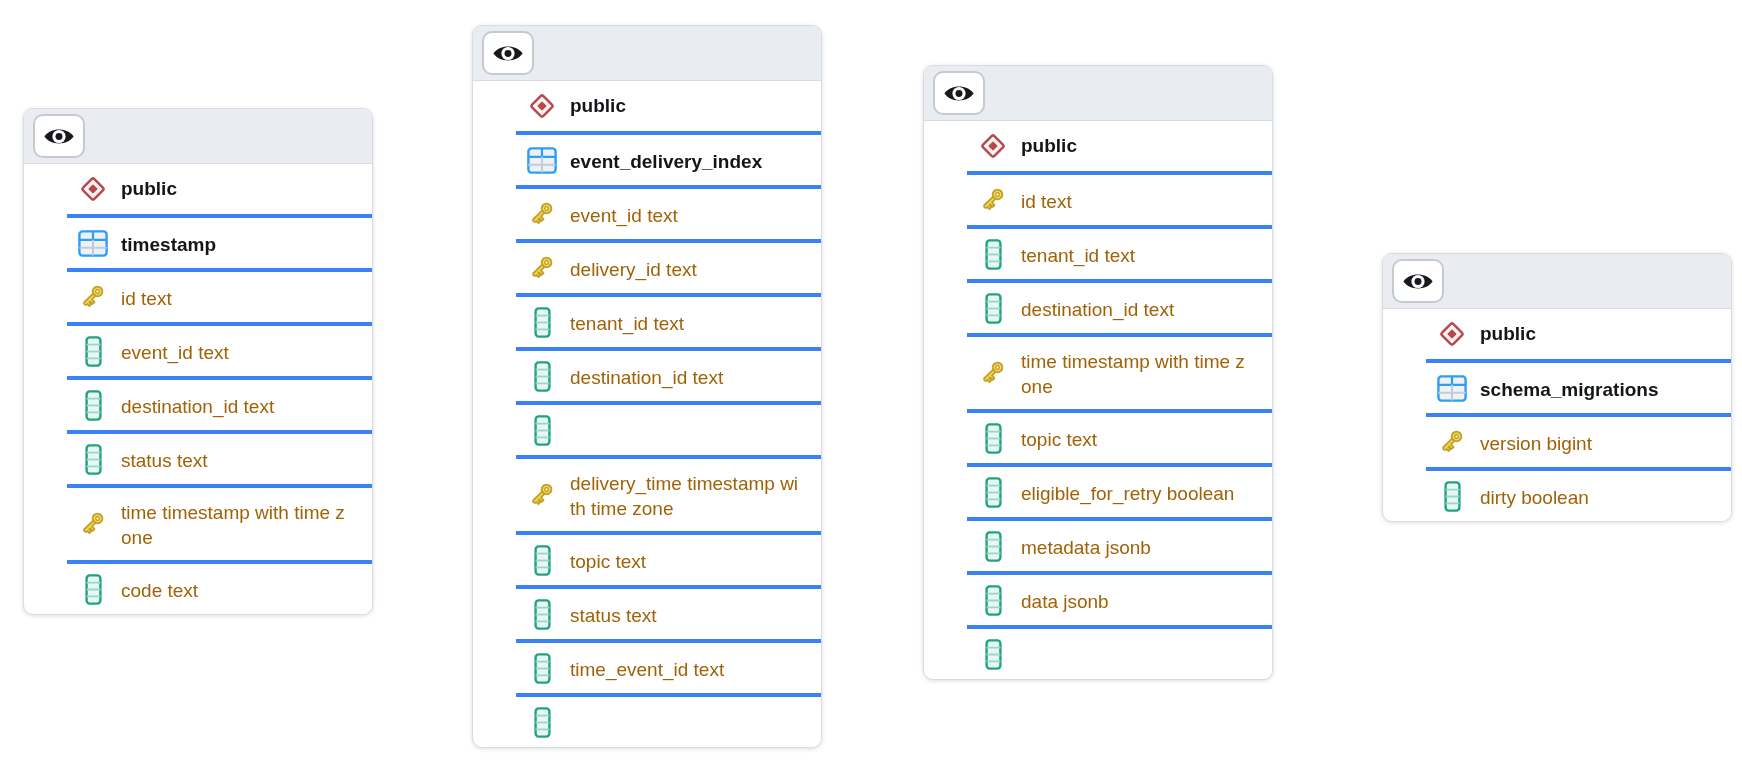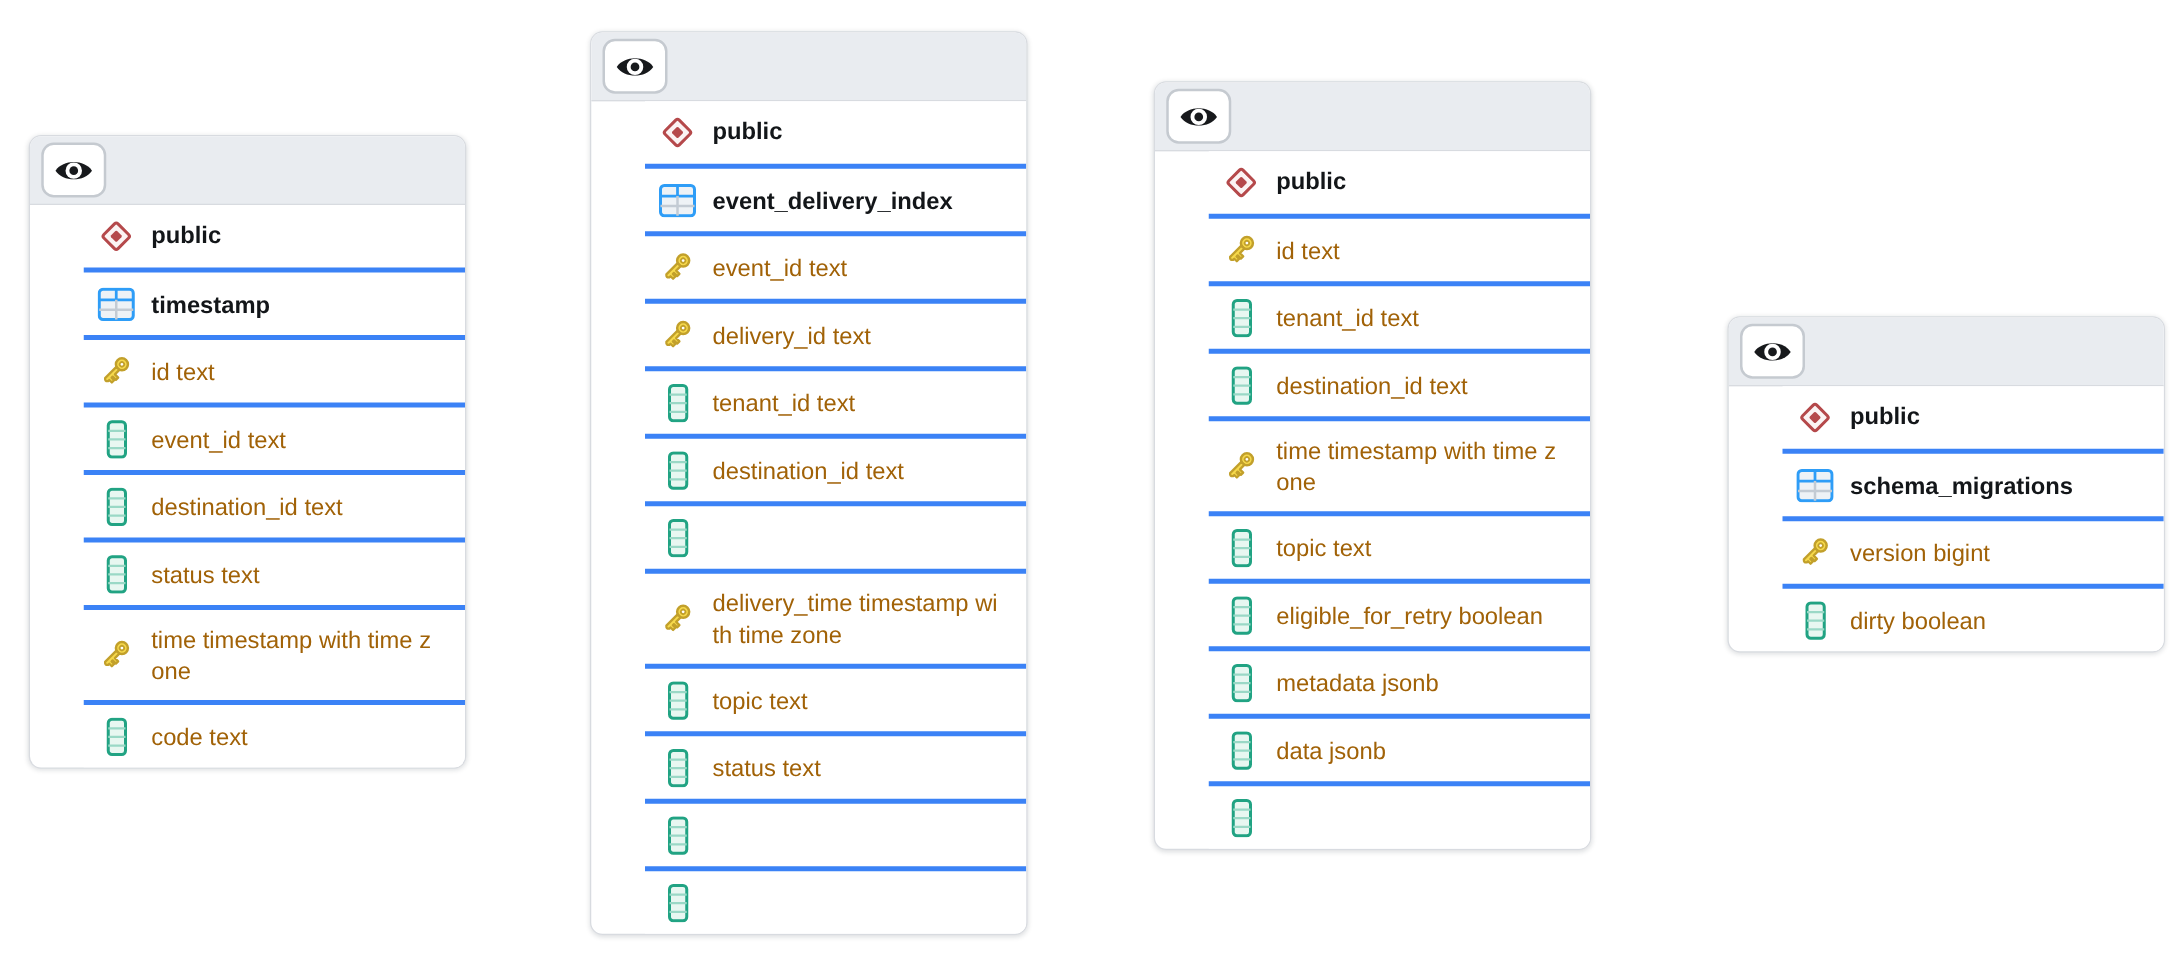--- a/index.html
+++ b/index.html
@@ -267,20 +267,21 @@
       </div>
       <div class="row">
         <span class="icon-box">
           <svg width="19" height="31" viewBox="0 0 19 31">
     <rect x="2.6" y="1.4" width="13.8" height="28.2" rx="3" fill="#e8f7f1" stroke="#21a383" stroke-width="2.4"></rect>
     <line x1="2.6" y1="8.6" x2="16.4" y2="8.6" stroke="#9ad8c6" stroke-width="1.8"></line>
     <line x1="2.6" y1="15.5" x2="16.4" y2="15.5" stroke="#9ad8c6" stroke-width="1.8"></line>
     <line x1="2.6" y1="22.4" x2="16.4" y2="22.4" stroke="#9ad8c6" stroke-width="1.8"></line>
   </svg>
         </span>
+        <span class="label"><span>time_event_id</span> <span>text</span></span>
       </div>
       <div class="row">
         <span class="icon-box">
           <svg width="19" height="31" viewBox="0 0 19 31">
     <rect x="2.6" y="1.4" width="13.8" height="28.2" rx="3" fill="#e8f7f1" stroke="#21a383" stroke-width="2.4"></rect>
     <line x1="2.6" y1="8.6" x2="16.4" y2="8.6" stroke="#9ad8c6" stroke-width="1.8"></line>
     <line x1="2.6" y1="15.5" x2="16.4" y2="15.5" stroke="#9ad8c6" stroke-width="1.8"></line>
     <line x1="2.6" y1="22.4" x2="16.4" y2="22.4" stroke="#9ad8c6" stroke-width="1.8"></line>
   </svg>
         </span>

